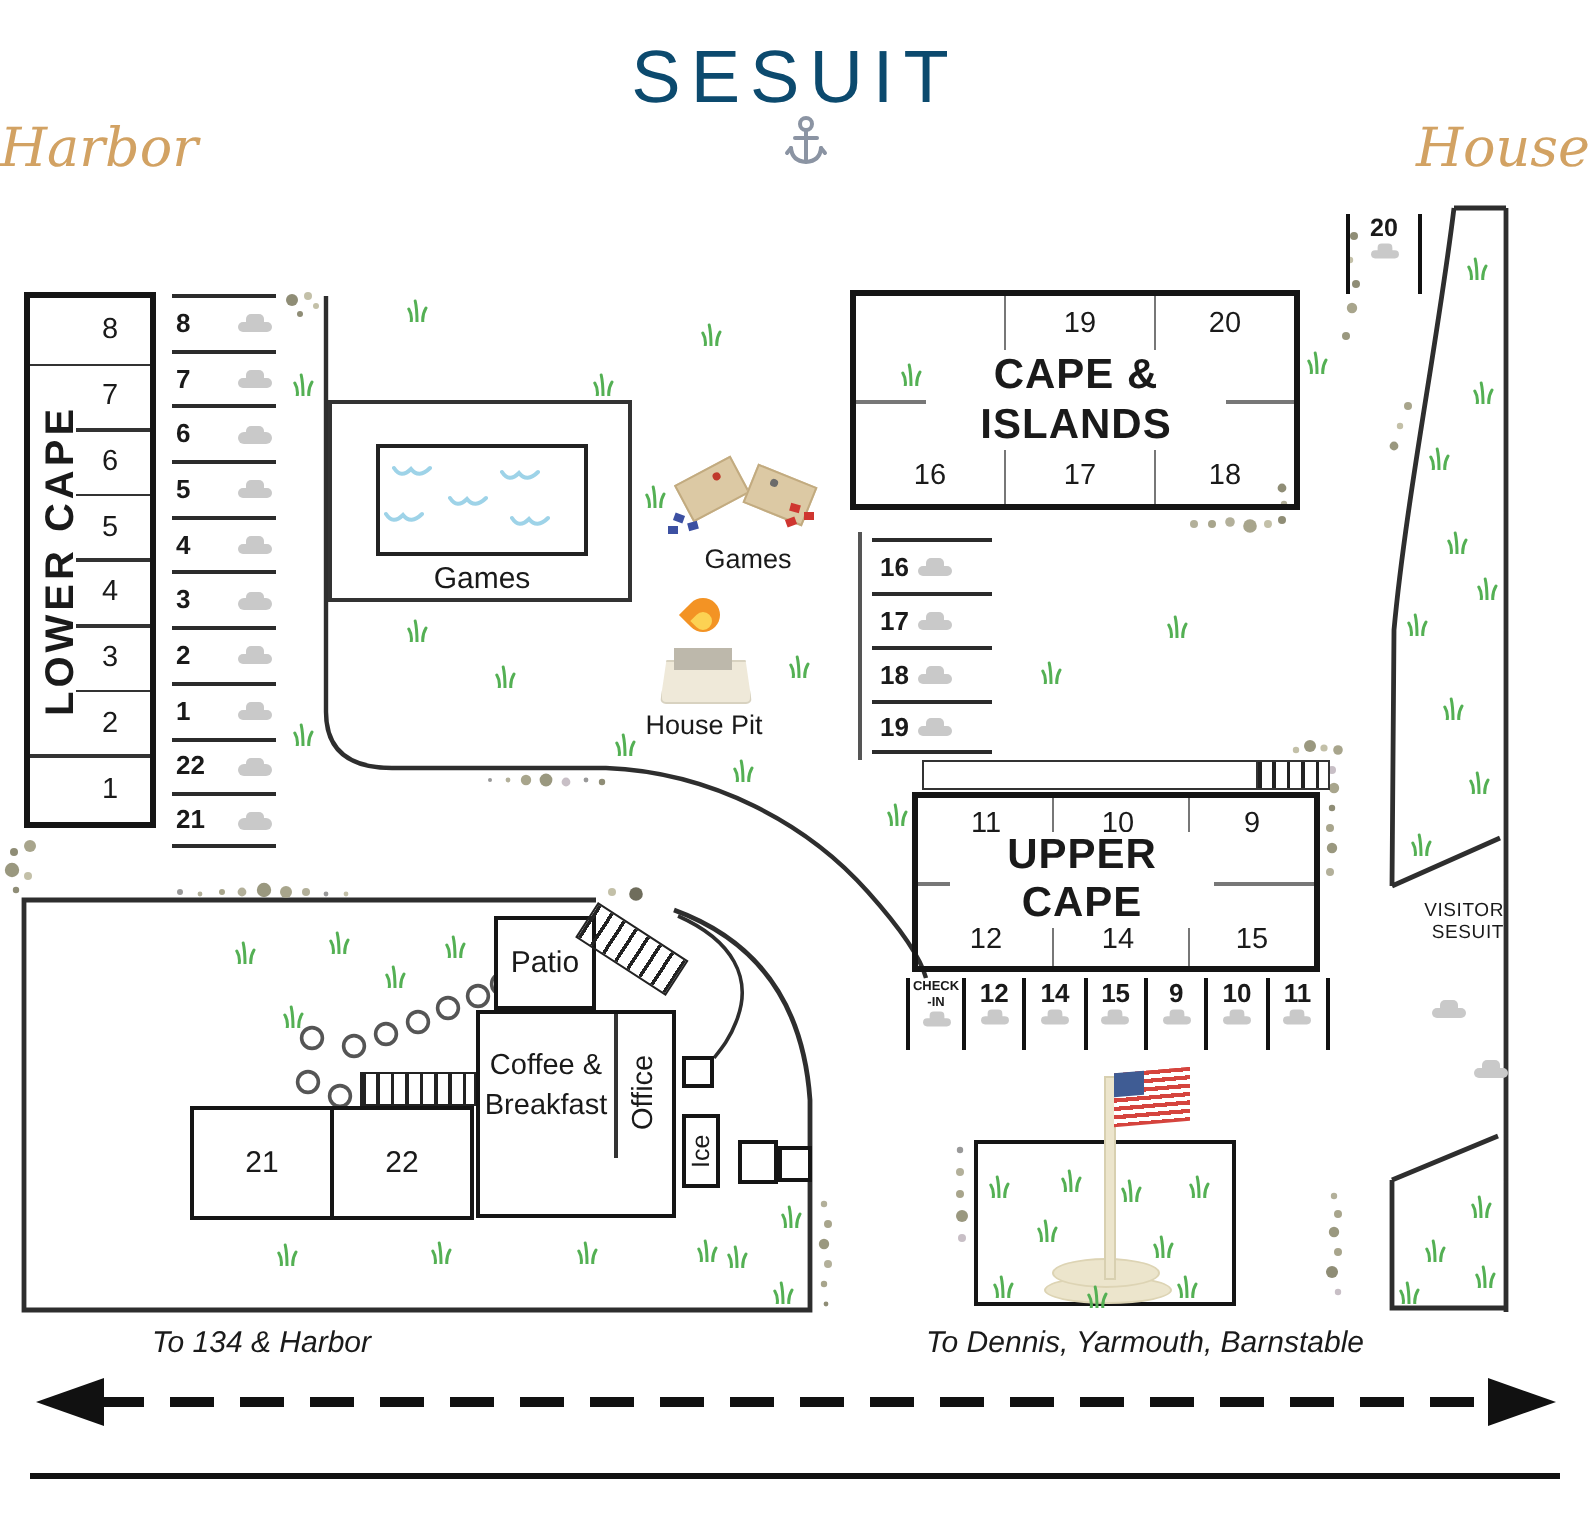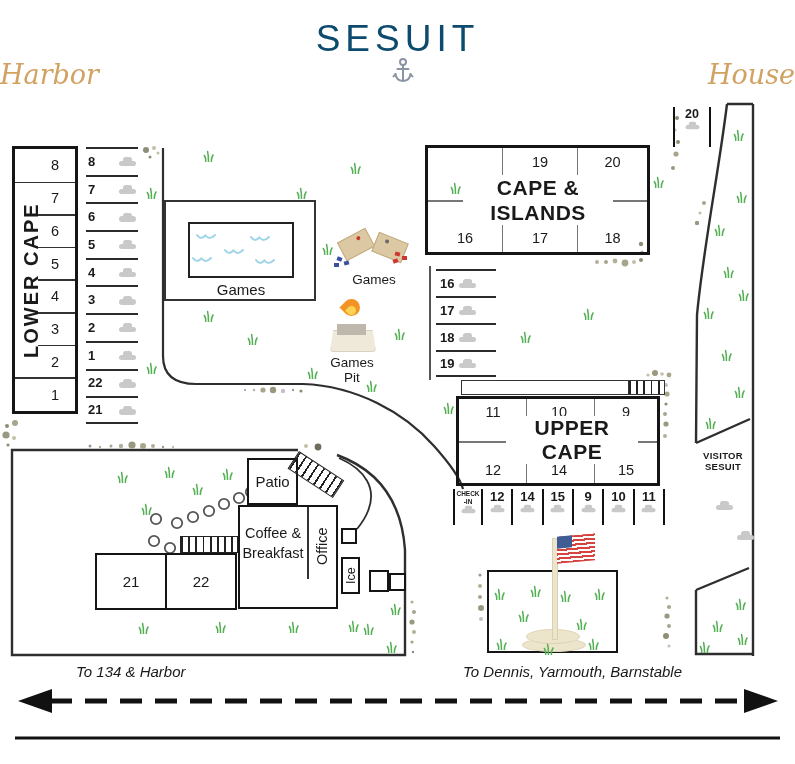--- a/index.html
+++ b/index.html
@@ -252,21 +252,21 @@
   <div class="abs" style="left:395px;top:252px;width:5px;height:4px;background:#cf3630;transform:rotate(15deg)"></div>
   <div class="abs" style="left:402px;top:256px;width:5px;height:4px;background:#cf3630"></div>
   <div class="abs" style="left:393px;top:259px;width:5px;height:4px;background:#cf3630;transform:rotate(-20deg)"></div>
   <div class="abs" style="left:346px;top:272px;width:56px;text-align:center;font-size:13.5px">Games</div>
 
   
   <div class="abs" style="left:330px;top:330px;width:44px;height:20px;background:#efe9d9;border:1px solid #d8d2c0;border-radius:3px;clip-path:polygon(7% 0,93% 0,100% 100%,0 100%)"></div>
   <div class="abs" style="left:337px;top:324px;width:29px;height:11px;background:#bdb8ab"></div>
   <div class="abs" style="left:343px;top:299px;width:17px;height:17px;background:#f39324;border-radius:0 50% 50% 50%;transform:rotate(-45deg)"></div>
   <div class="abs" style="left:347px;top:306px;width:9px;height:9px;background:#fcd253;border-radius:0 50% 50% 50%;transform:rotate(-45deg)"></div>
-  <div class="abs" style="left:322px;top:355px;width:60px;text-align:center;font-size:13.5px">Games Pit</div>
+  <div class="abs" style="left:322px;top:355px;width:60px;text-align:center;font-size:13.5px">House Pit</div>
 
   
   <div class="abs bld" style="left:425px;top:145px;width:225px;height:110px">
     <div class="abs gridline" style="left:73.5px;top:0;width:1.5px;height:104px"></div>
     <div class="abs gridline" style="left:148.5px;top:0;width:1.5px;height:104px"></div>
     <div class="abs gridline" style="left:0;top:52px;width:219px;height:1.5px"></div>
     <div class="abs num" style="left:77px;top:6px;width:70px">19</div>
     <div class="abs num" style="left:150px;top:6px;width:69px">20</div>
     <div class="abs num" style="left:2px;top:82px;width:70px">16</div>
     <div class="abs num" style="left:77px;top:82px;width:70px">17</div>
@@ -305,21 +305,21 @@
   <div class="abs bld" style="left:456px;top:396px;width:204px;height:90px">
     <div class="abs gridline" style="left:66.5px;top:0;width:1.5px;height:84px"></div>
     <div class="abs gridline" style="left:134.5px;top:0;width:1.5px;height:84px"></div>
     <div class="abs gridline" style="left:0;top:42px;width:198px;height:1.5px"></div>
     <div class="abs num" style="left:2px;top:5px;width:64px">11</div>
     <div class="abs num" style="left:68px;top:5px;width:64px">10</div>
     <div class="abs num" style="left:136px;top:5px;width:62px">9</div>
     <div class="abs num" style="left:2px;top:63px;width:64px">12</div>
     <div class="abs num" style="left:68px;top:63px;width:64px">14</div>
     <div class="abs num" style="left:136px;top:63px;width:62px">15</div>
-    <div class="abs ctr-label" style="left:47px;top:17px;width:132px;line-height:24px">
+    <div class="abs ctr-label" style="left:16px;top:17px;width:132px;line-height:24px">
       <div>UPPER</div>
       <div>CAPE</div>
     </div>
   </div>
 
   
   <div class="abs" style="left:453px;top:489px;width:212px;height:36px;display:flex;border-right:2.5px solid #111;box-sizing:border-box">
     <div class="pcell" style="flex:0 0 26px">
       <div class="ci-line">CHECK</div>
       <div class="ci-line">-IN</div>
@@ -351,21 +351,21 @@
       </div>
   </div>
 
   
   <div class="abs" style="left:673px;top:107px;width:38px;height:40px;border-left:2.5px solid #111;border-right:2.5px solid #111;box-sizing:border-box;display:flex;flex-direction:column;align-items:center">
     <div class="pnum" style="font-size:12.5px">20</div>
     <span class="car car-sm"></span>
   </div>
 
   
-  <div class="abs" style="left:694px;top:450px;width:58px;text-align:center;font-weight:bold;font-size:9.5px;line-height:11px;letter-spacing:.3px">
+  <div class="abs" style="left:694px;top:450px;width:58px;text-align:right;font-weight:normal;font-size:9.5px;line-height:11px;letter-spacing:.3px">
     <div>VISITOR</div>
     <div>SESUIT</div>
   </div>
   <span class="car abs" style="left:716px;top:496px"></span>
   <span class="car abs" style="left:716px;top:526px"></span>
 
   
   <div class="abs" style="left:247px;top:458px;width:51px;height:47px;border:2.5px solid #151515;box-sizing:border-box;display:flex;align-items:center;justify-content:center;font-size:15px;background:#fff">Patio</div>
 
   <div class="abs" style="left:299px;top:451px;width:54px;height:21px;border:1.5px solid #222;box-sizing:border-box;transform:rotate(33deg);transform-origin:0 0">

